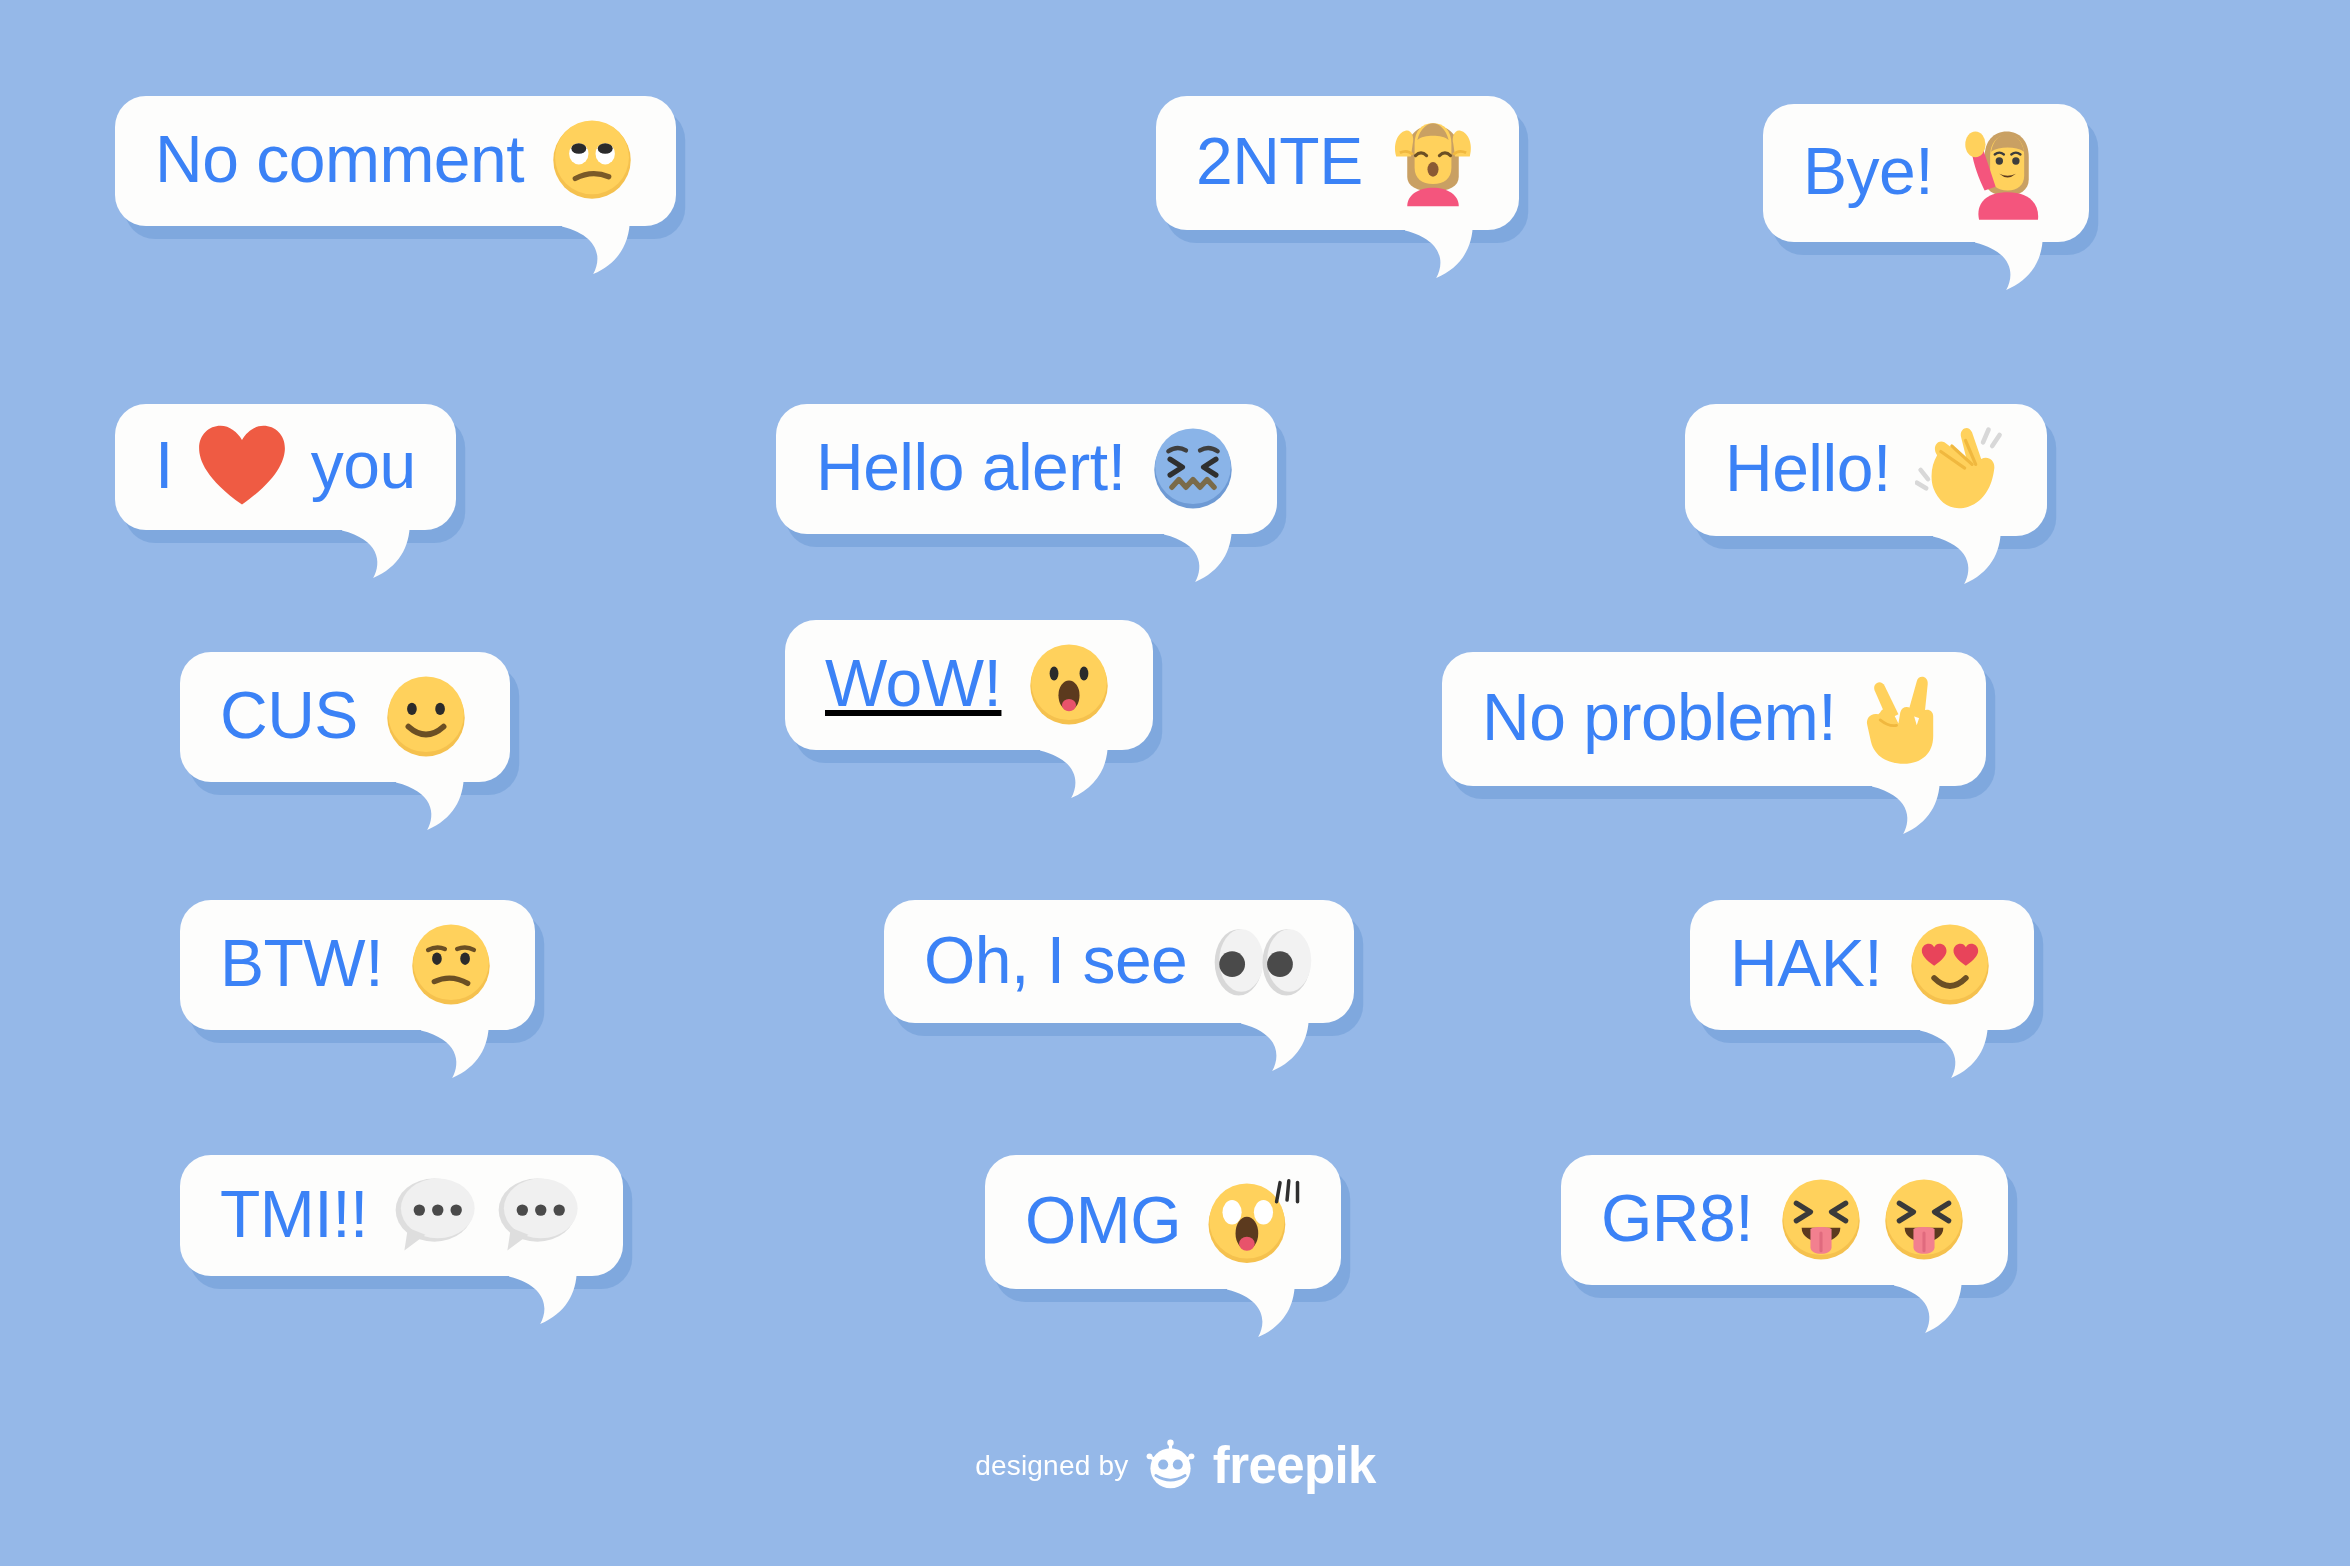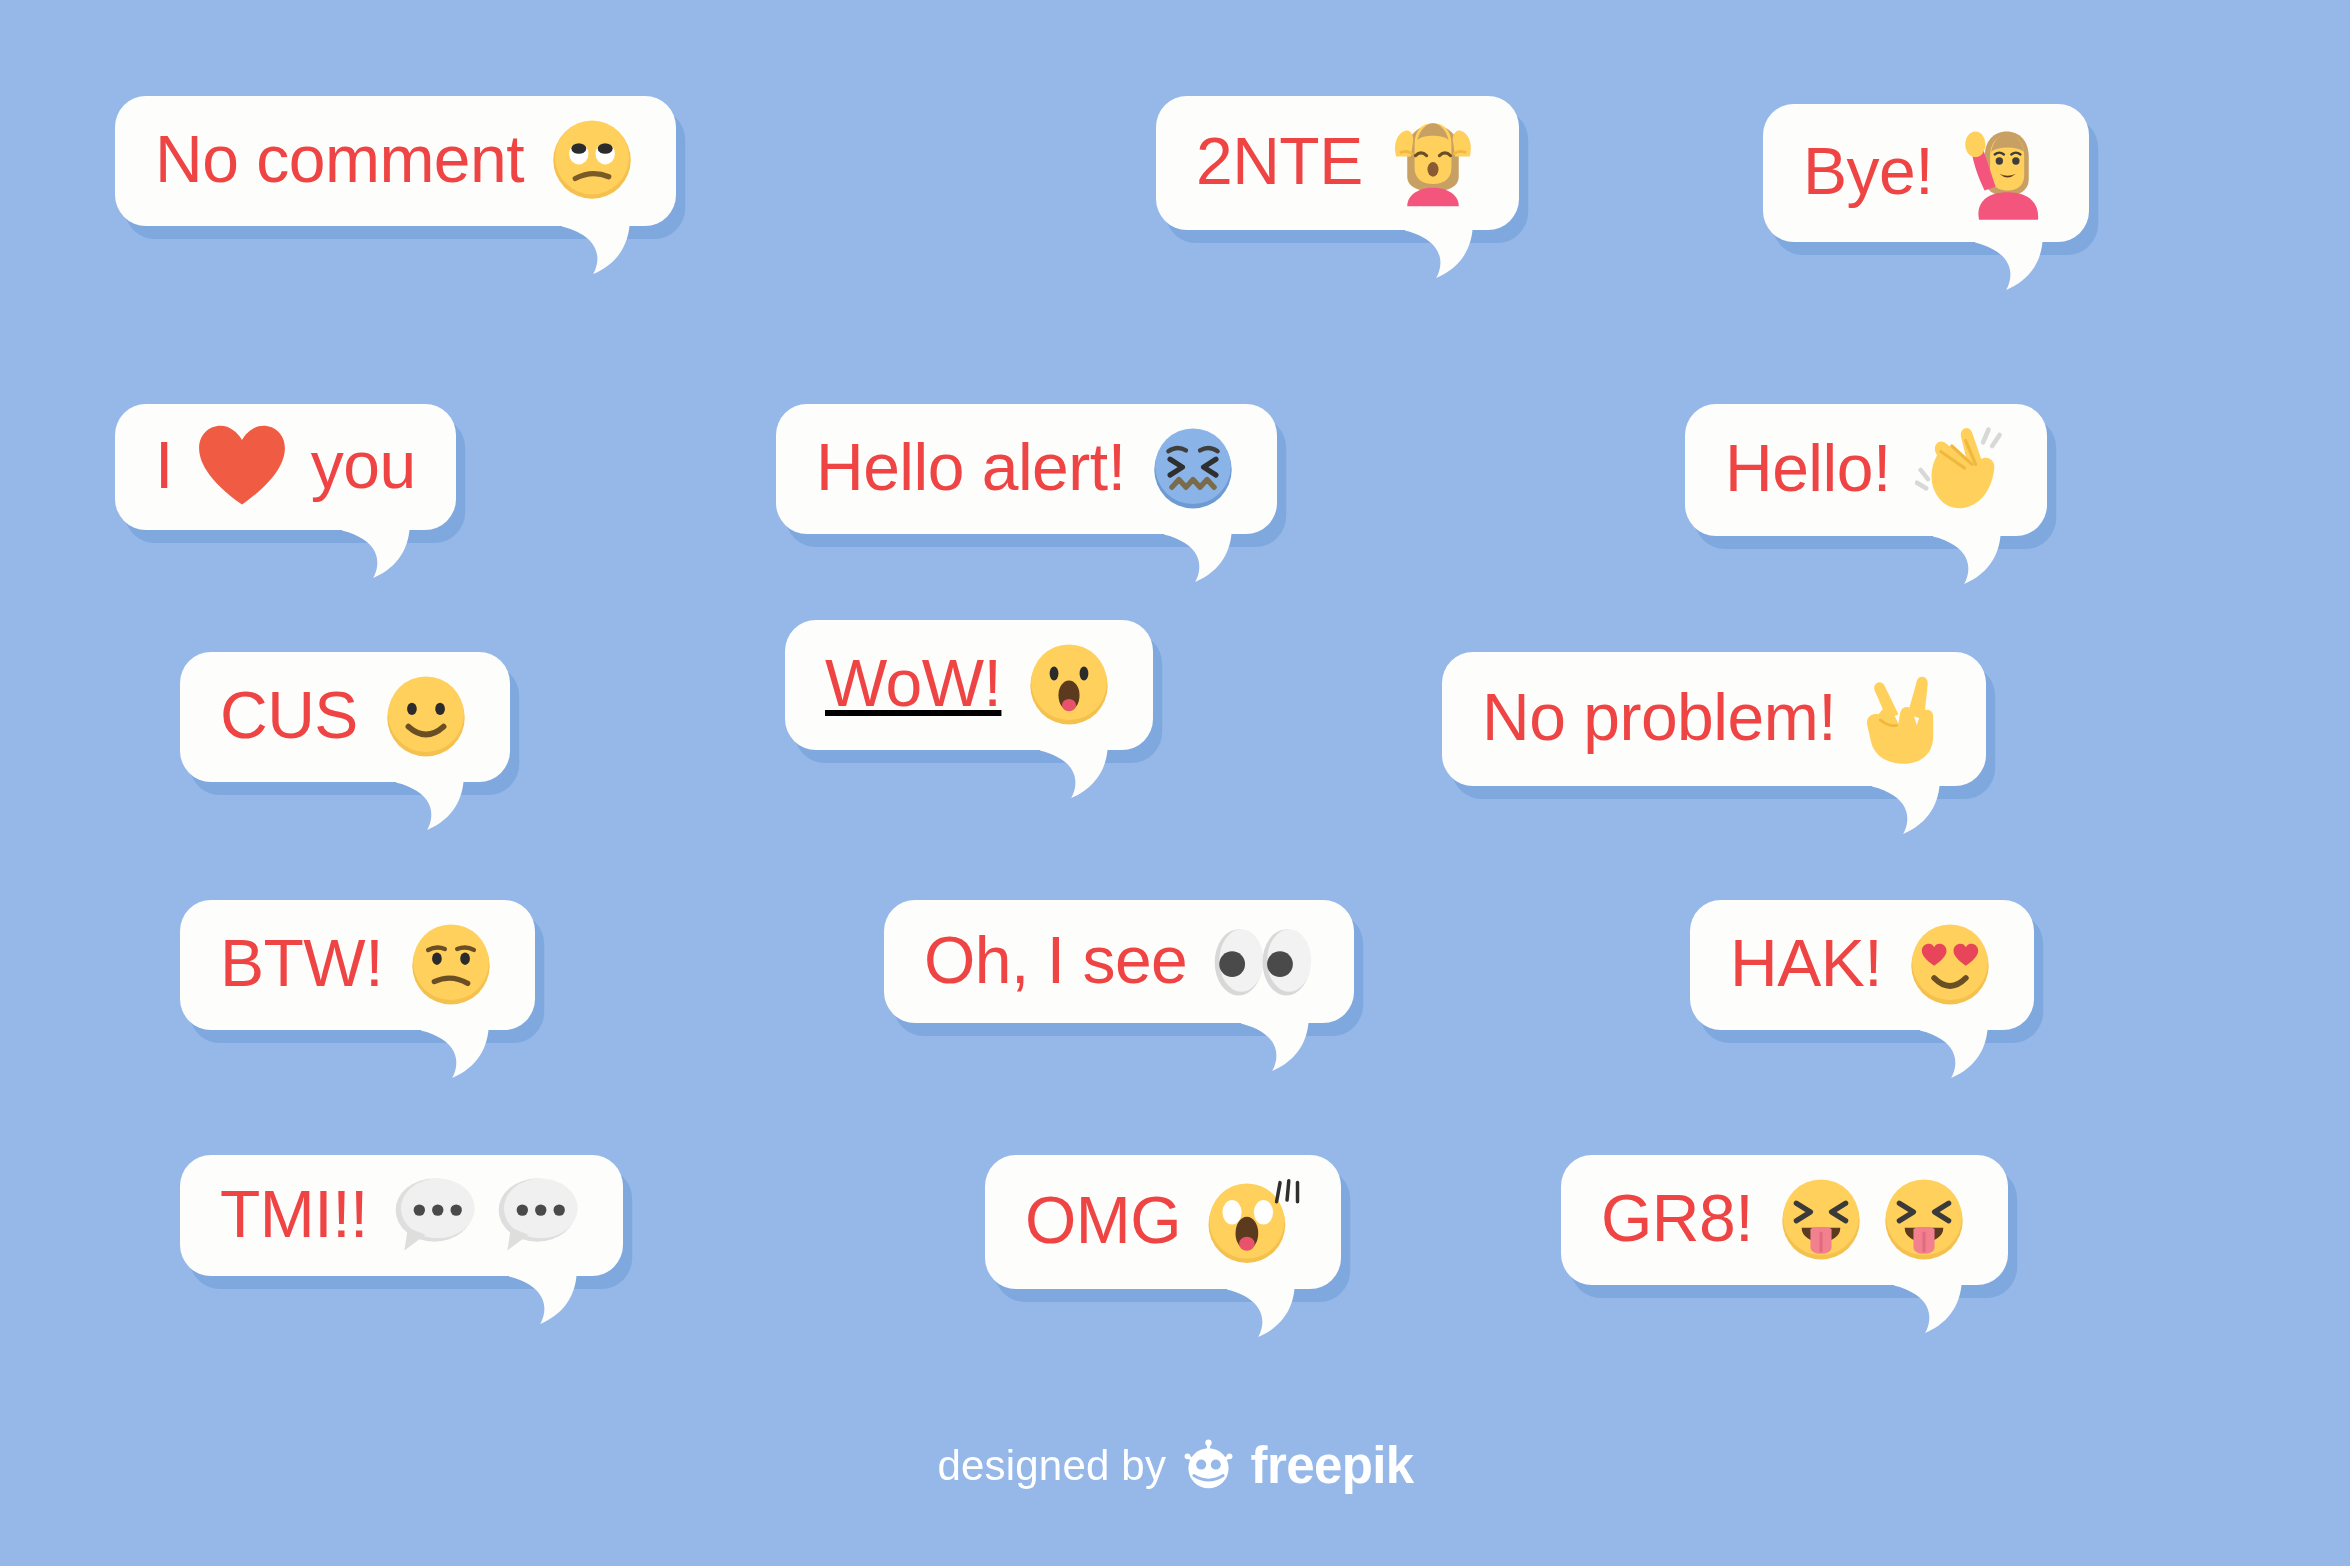--- a/index.html
+++ b/index.html
@@ -53,21 +53,21 @@
     height: 57px;
     pointer-events: none;
   }
   .tail svg { display: block; width: 99px; height: 57px; overflow: visible; }
 
   .bubble-text {
     font-family: "Liberation Sans", sans-serif;
     font-weight: 400;
     font-size: 66px;
     line-height: 1.02;
-    color: #ef4444;
+    color: #3b82f6;
     letter-spacing: -0.5px;
     white-space: nowrap;
   }
 
   .emoji {
     display: inline-flex;
     align-items: center;
     flex: 0 0 auto;
   }
   .emoji svg { display: block; }
@@ -80,21 +80,21 @@
     bottom: 72px;
     width: 2351px;
     display: flex;
     align-items: center;
     justify-content: center;
     gap: 14.7px;
   }
   .footer-text {
     color: #ffffff;
     font-family: "Liberation Sans", sans-serif;
-    font-size: 42px;
+    font-size: 28px;
     font-weight: 400;
     letter-spacing: 0.2px;
   }
   .footer-brand {
     color: #ffffff;
     font-family: "Liberation Sans", sans-serif;
     font-size: 51px;
     font-weight: 700;
     letter-spacing: -0.6px;
   }

